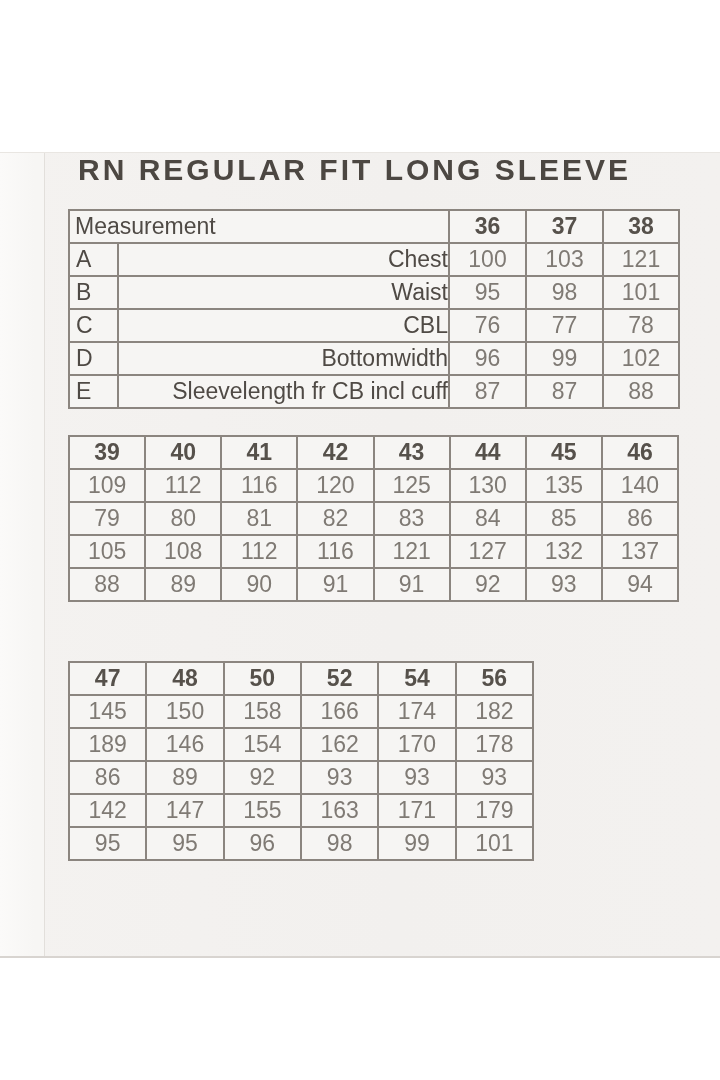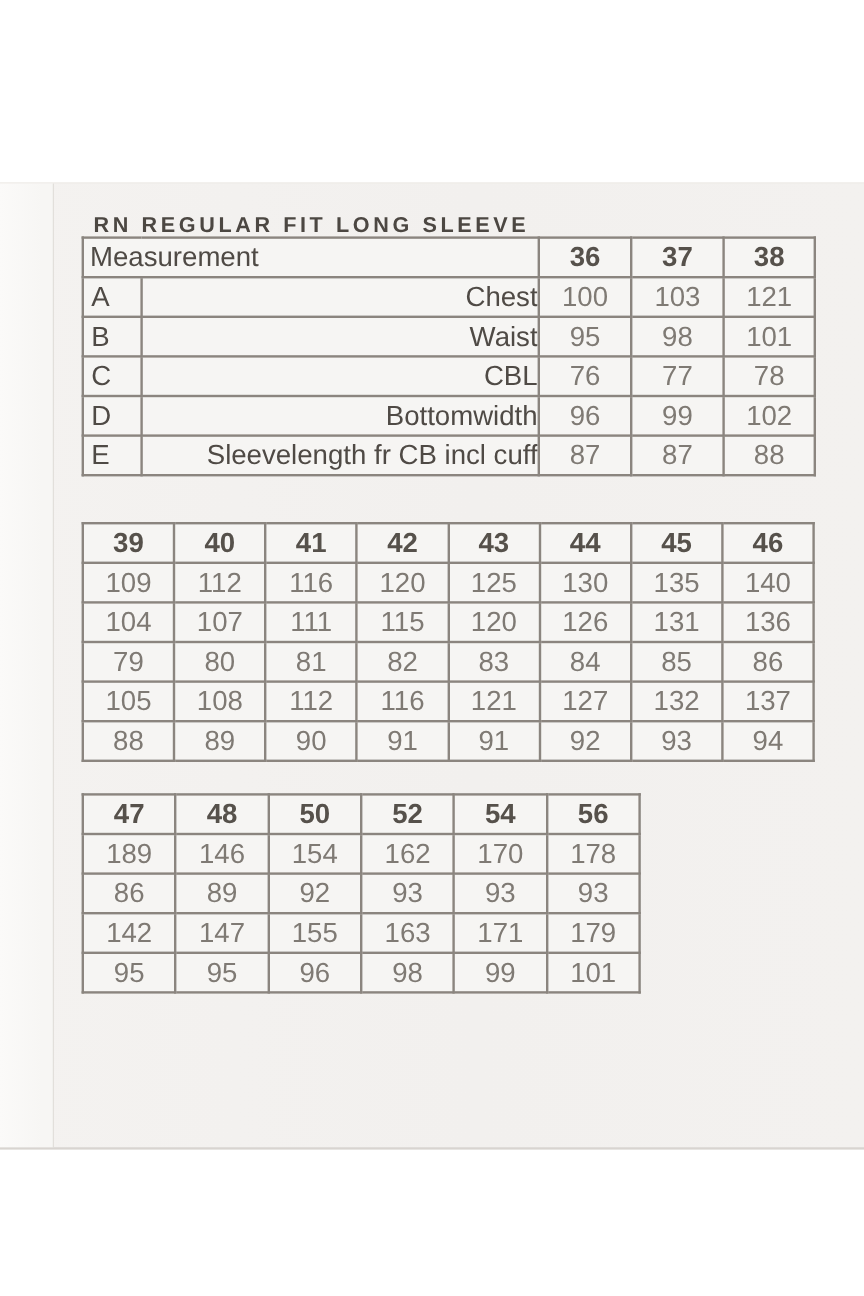--- a/index.html
+++ b/index.html
@@ -19,43 +19,43 @@
     border-top: 1px solid #e9e6e2;
     border-bottom: 2px solid #d8d4d0;
   }
   .left-strip {
     position: absolute; left: 0; top: 0; width: 45px; height: 100%;
     background: linear-gradient(90deg, #fbfaf9 0%, #f7f6f4 80%);
     border-right: 1px solid #e2dfdb;
   }
 
   .title {
-    position: absolute; left: 78px; top: 24px;
-    font-size: 18px; font-weight: bold; letter-spacing: 3px;
+    position: absolute; left: 78px; top: 0;
+    font-size: 30px; font-weight: bold; letter-spacing: 3px;
     color: #4c4742; white-space: nowrap;
   }
 
   table {
     position: absolute;
     border-collapse: collapse; table-layout: fixed;
     background: #f6f5f3;
   }
   th, td {
     border: 2px solid #8b857f;
     height: 31px; padding: 0;
     font-size: 23px; line-height: 31px;
     vertical-align: middle; white-space: nowrap; overflow: hidden;
   }
   th { font-weight: bold; color: #56514b; text-align: center; }
   th.mhead { font-weight: normal; text-align: left; padding-left: 5px; color: #4f4a45; }
   td.key  { color: #4f4a45; text-align: left; padding-left: 6px; }
   td.name { color: #4f4a45; text-align: right; padding-left: 6px; }
   td.val, #table2 td, #table3 td { color: #7f7a74; text-align: center; }
 
-  #table1 { left: 68px; top: 44px;  width: 610px; }
+  #table1 { left: 68px; top: 56px;  width: 610px; }
   #table2 { left: 68px; top: 282px; width: 611px; }
   #table3 { left: 68px; top: 508px; width: 466px; }
 </style>
 </head>
 <body>
 
 <div class="stage">
   <div class="paper">
     <div class="left-strip"></div>
 
@@ -132,30 +132,20 @@
             <td>109</td>
             <td>112</td>
             <td>116</td>
             <td>120</td>
             <td>125</td>
             <td>130</td>
             <td>135</td>
             <td>140</td>
           </tr>
           <tr>
-            <td>104</td>
-            <td>107</td>
-            <td>111</td>
-            <td>115</td>
-            <td>120</td>
-            <td>126</td>
-            <td>131</td>
-            <td>136</td>
-          </tr>
-          <tr>
             <td>79</td>
             <td>80</td>
             <td>81</td>
             <td>82</td>
             <td>83</td>
             <td>84</td>
             <td>85</td>
             <td>86</td>
           </tr>
           <tr>
@@ -187,20 +177,28 @@
             <th>47</th>
             <th>48</th>
             <th>50</th>
             <th>52</th>
             <th>54</th>
             <th>56</th>
           </tr>
       </thead>
       <tbody>
           <tr>
+            <td>145</td>
+            <td>150</td>
+            <td>158</td>
+            <td>166</td>
+            <td>174</td>
+            <td>182</td>
+          </tr>
+          <tr>
             <td>189</td>
             <td>146</td>
             <td>154</td>
             <td>162</td>
             <td>170</td>
             <td>178</td>
           </tr>
           <tr>
             <td>86</td>
             <td>89</td>

